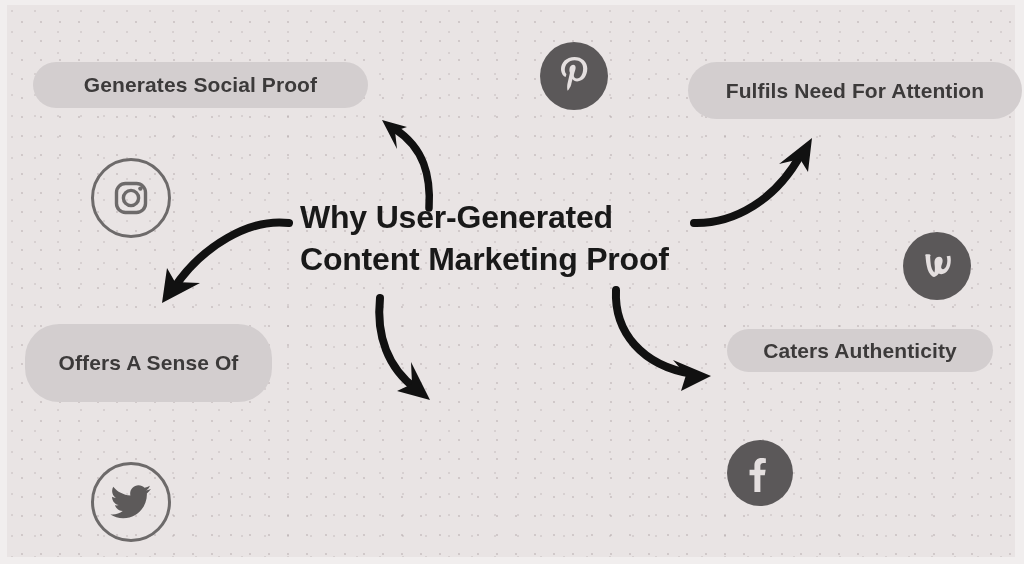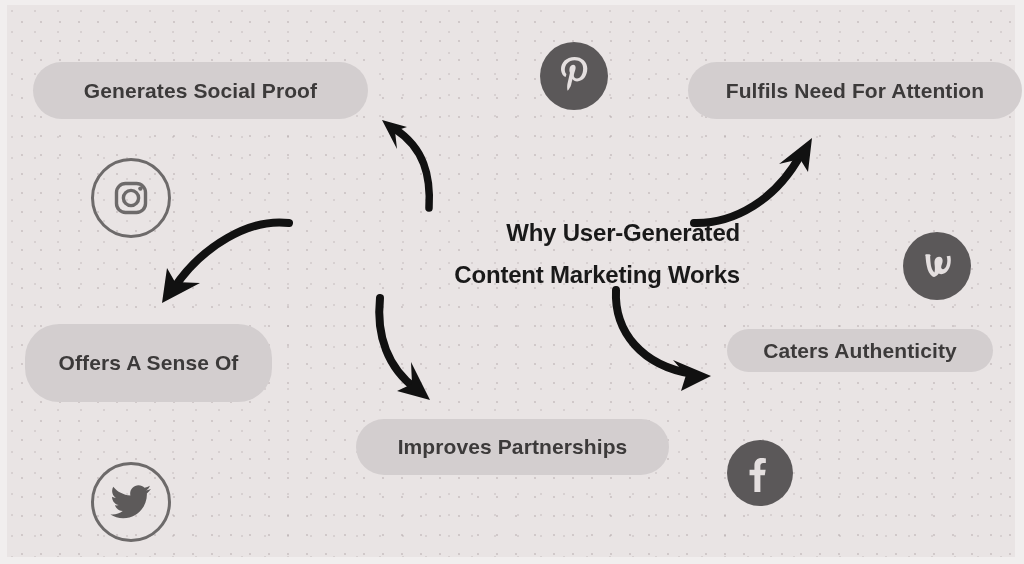--- a/index.html
+++ b/index.html
@@ -34,25 +34,25 @@
   }
   .edge.left   { left: 0;  top: 0; width: 7px;  height: 564px; }
   .edge.right  { right: 0; top: 0; width: 9px;  height: 564px; }
   .edge.top    { left: 0;  top: 0; width: 1024px; height: 5px; }
   .edge.bottom { left: 0;  bottom: 0; width: 1024px; height: 7px; }
 
   
   #title {
     position: absolute;
     left: 300px;
-    top: 212px;
+    top: 196px;
     width: 440px;
-    text-align: right;
+    text-align: left;
     color: #191919;
-    font-size: 24px;
+    font-size: 32px;
     font-weight: bold;
     line-height: 42px;
     letter-spacing: -0.2px;
   }
   #title .line { display: block; white-space: nowrap; }
 
   
   .pill {
     position: absolute;
     background: #d3cecf;
@@ -62,21 +62,21 @@
     font-weight: bold;
     letter-spacing: 0.1px;
     display: flex;
     align-items: center;
     justify-content: center;
     text-align: center;
     line-height: 30px;
     box-sizing: border-box;
   }
 
-  #pill-social-proof     { left: 33px;  top: 62px;  width: 335px; height: 57px; }
+  #pill-social-proof     { left: 33px;  top: 62px;  width: 335px; height: 46px; }
   #pill-attention        { left: 688px; top: 62px;  width: 334px; height: 57px; }
   #pill-ownership        { left: 25px;  top: 324px; width: 247px; height: 78px;
                            font-size: 21px; padding: 0 14px; }
   #pill-partnerships     { left: 356px; top: 419px; width: 313px; height: 56px; }
   #pill-authenticity     { left: 727px; top: 329px; width: 266px; height: 43px; }
 
   
   .icon-badge {
     position: absolute;
     width: 72px;
@@ -144,40 +144,37 @@
     <path d="M76 108 L 43 99 L 58 92 L 57 70 Z" fill="#111111"></path>
   </svg>
 
   <svg class="arrow" id="arrow-to-authenticity" width="135" height="110" viewBox="0 0 135 110" fill="none">
     <path d="M18 8 C 16 50, 44 84, 95 92" stroke="#111111" stroke-width="8" stroke-linecap="round" fill="none"></path>
     <path d="M113 94 L 83 109 L 88 93 L 75 78 Z" fill="#111111"></path>
   </svg>
 
   <div id="title">
     <span class="line">Why User-Generated</span>
-    <span class="line">Content Marketing Works</span>
+    <span class="line">Content Marketing Proof</span>
   </div>
 
   <div class="pill" id="pill-social-proof">
     <span>Generates Social Proof</span>
   </div>
 
   <div class="pill" id="pill-attention">
     <span>Fulfils Need For Attention</span>
   </div>
 
   <div class="pill" id="pill-ownership">
     <span>
       <span>Offers A Sense Of</span><br>
     </span>
   </div>
 
-  <div class="pill" id="pill-partnerships">
-    <span>Improves Partnerships</span>
-  </div>
 
   <div class="pill" id="pill-authenticity">
     <span>Caters Authenticity</span>
   </div>
 
   <div class="icon-badge filled" id="icon-pinterest">
     <svg width="40" height="44" viewBox="0 0 24 26" aria-hidden="true">
       <path fill="#e4dfdf" d="M12.3 1.6C7.3 1.6 4.2 5 4.2 8.8c0 1.8.9 4 2.4 4.7.3.1.4 0 .5-.25l.3-1.1c.05-.2 0-.3-.12-.45-.5-.6-.8-1.5-.8-2.4 0-2.9 2.2-5.7 5.9-5.7 3.2 0 5.1 2 5.1 4.9 0 3.3-1.5 6-3.7 6-1.2 0-2.15-1-1.85-2.3.35-1.5 1.05-3.1 1.05-4.2 0-.95-.5-1.75-1.55-1.75-1.25 0-2.2 1.3-2.2 3 0 1.1.35 1.85.35 1.85l-1.45 6.2c-.45 1.85-.1 4.1-.05 4.3.05.15.2.2.3.07.1-.13 1.5-1.85 1.95-3.6.15-.5.8-3.2.8-3.2.4.75 1.55 1.4 2.75 1.4 3.6 0 6.1-3.3 6.1-7.7C20 4.5 16.8 1.6 12.3 1.6z"></path>
     </svg>
   </div>

